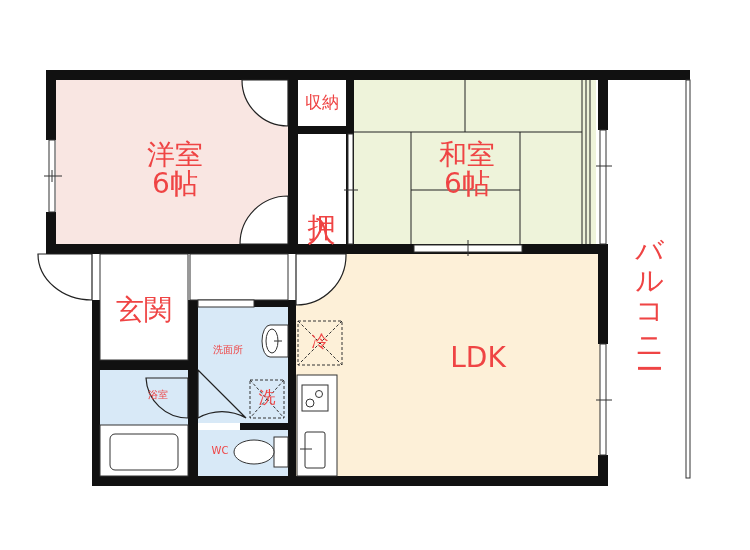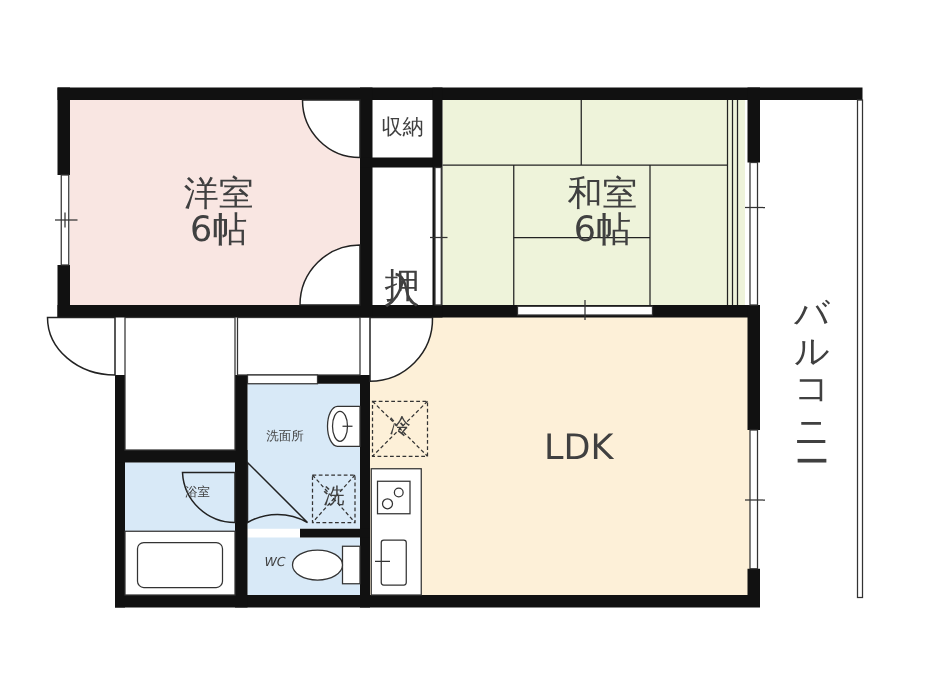--- a/index.html
+++ b/index.html
@@ -1,21 +1,21 @@
 <!DOCTYPE html>
 <html><head>
   <meta charset="utf-8">
   <style>
     html, body { margin: 0; padding: 0; background: #ffffff; }
     body { width: 750px; height: 550px; position: relative; overflow: hidden;
            font-family: "DejaVu Sans", sans-serif; }
     .abs { position: absolute; }
     .room { position: absolute; box-sizing: border-box; }
     .wall { position: absolute; background: #111111; }
-    .label { position: absolute; text-align: center; color: #404040; line-height: 1.05; }
+    .label { position: absolute; text-align: center; color: #ef4444; line-height: 1.05; }
     .big { font-size: 28px; }
     .mid { font-size: 17px; }
     .small { font-size: 10px; }
     svg { position: absolute; left: 0; top: 0; }
     .vert { writing-mode: vertical-rl; letter-spacing: 2px; }
   </style>
 </head>
 <body>
 
 <div class="abs" style="left:0;top:0;width:750px;height:550px;">
@@ -123,28 +123,29 @@
       <rect x="250" y="380" width="34" height="38"></rect>
       <line x1="250" y1="380" x2="284" y2="418"></line>
       <line x1="284" y1="380" x2="250" y2="418"></line>
     </g>
   </svg>
 
   <div class="label big" style="left:120px;top:140px;width:110px;">
     <div>洋室</div>
     <div>6帖</div>
   </div>
-  <div class="label big" style="left:396px;top:140px;width:110px;padding-left:31px;">
+  <div class="label big" style="left:412px;top:140px;width:110px;">
     <div>和室</div>
     <div>6帖</div>
   </div>
-  <div class="label big" style="left:403px;top:343px;width:120px;">
+  <div class="label big" style="left:418px;top:343px;width:120px;">
     <div>LDK</div>
   </div>
   <div class="label mid" style="left:298px;top:94px;width:48px;">収納</div>
   <div class="label big vert" style="left:306px;top:164px;width:30px;height:60px;">押入</div>
+  <div class="label big" style="left:104px;top:295px;width:80px;">玄関</div>
   <div class="label small" style="left:198px;top:345px;width:60px;">洗面所</div>
   <div class="label small" style="left:112px;top:390px;width:56px;text-align:right;">浴室</div>
-  <div class="label small" style="left:204px;top:446px;width:32px;font-style:italic;">WC</div>
+  <div class="label small" style="left:204px;top:446px;width:32px;">WC</div>
   <div class="label big vert" style="left:628px;top:218px;width:36px;height:140px;">バルコニー</div>
   <div class="label mid" style="left:298px;top:333px;width:44px;">冷</div>
   <div class="label mid" style="left:250px;top:389px;width:34px;">洗</div>
 </div>
 
 </body></html>

